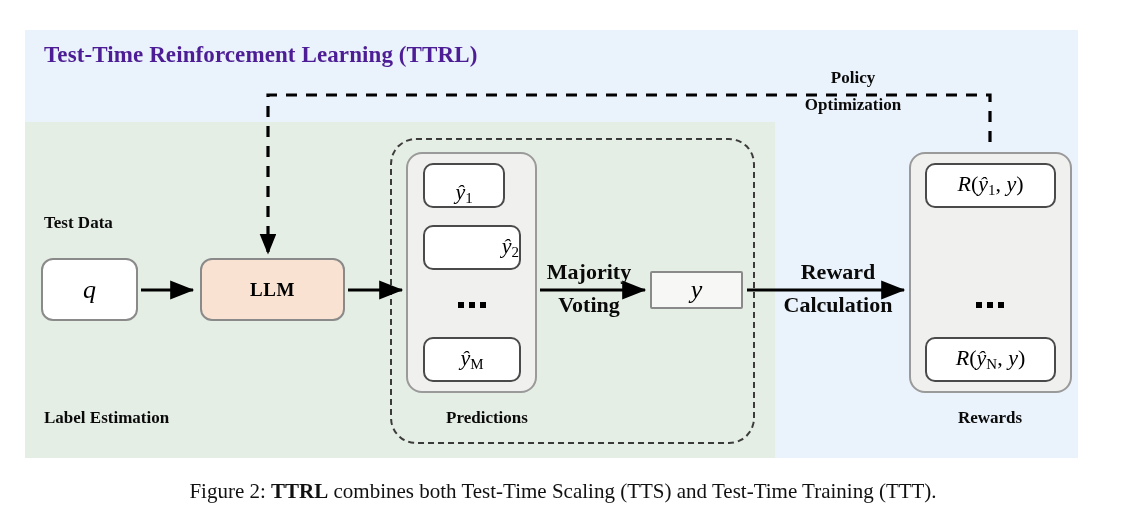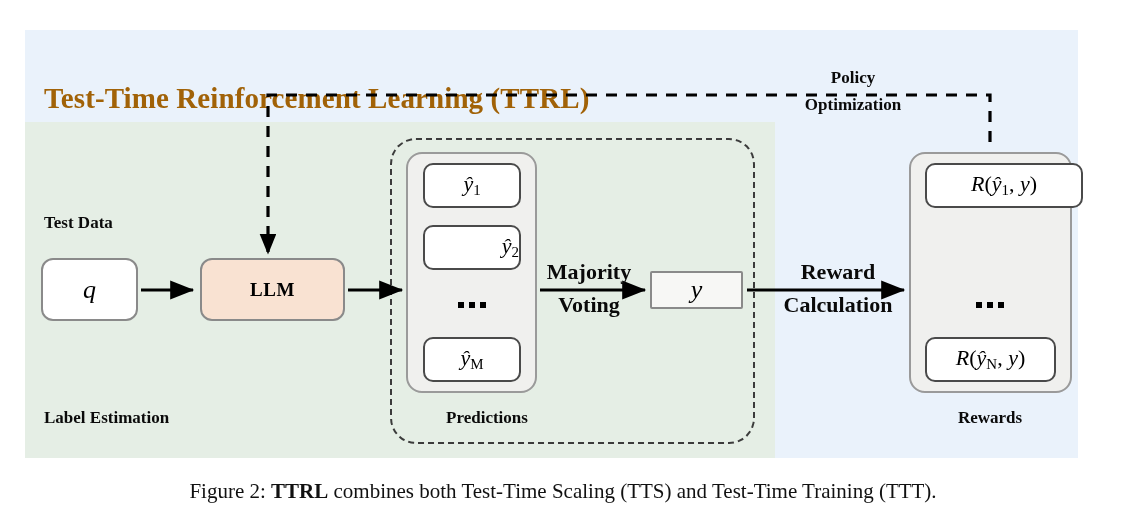--- a/index.html
+++ b/index.html
@@ -36,26 +36,25 @@
     width: 750px;
     height: 336px;
     background: #e5eee5;
   }
 
   
   .ttrl-title {
     position: absolute;
     left: 44px;
     top: 42px;
-    font-size: 29px;
-    font-weight: bold;
-    color: #a16207;
+    font-size: 23px;
+    font-weight: bold;
+    color: #4c1d95;
     letter-spacing: 0.1px;
     white-space: nowrap;
-    margin-top: 40px;
   }
 
   
   .sec-label {
     position: absolute;
     font-size: 17px;
     font-weight: bold;
     color: #0a0a0a;
     white-space: nowrap;
   }
@@ -181,27 +180,27 @@
     align-items: center;
     justify-content: center;
   }
   .ellipsis-dots i {
     display: block;
     width: 6px; height: 6px;
     background: #000;
   }
 
   
-  #pred-item-0 { left: 423px; top: 163px; width: 98px; height: 45px; }
+  #pred-item-0 { left: 423px; top: 163px; width: 82px; height: 45px; align-items: flex-end; }
   #pred-item-1 { left: 423px; top: 225px; width: 98px; height: 45px; justify-content: flex-end; }
   #pred-dots   { left: 472px; top: 302px; transform: translateX(-50%); }
   #pred-item-2 { left: 423px; top: 337px; width: 98px; height: 45px; }
 
   
-  #rew-item-0 { left: 925px; top: 163px; width: 158px; height: 45px; }
+  #rew-item-0 { left: 925px; top: 163px; width: 131px; height: 45px; }
   #rew-item-1 { left: 925px; top: 225px; width: 131px; height: 45px; }
   #rew-dots   { left: 990px; top: 302px; transform: translateX(-50%); }
   #rew-item-2 { left: 925px; top: 337px; width: 131px; height: 45px; }
 
   
   #arrow-layer {
     position: absolute;
     left: 0; top: 0;
     width: 1126px; height: 522px;
     pointer-events: none;

